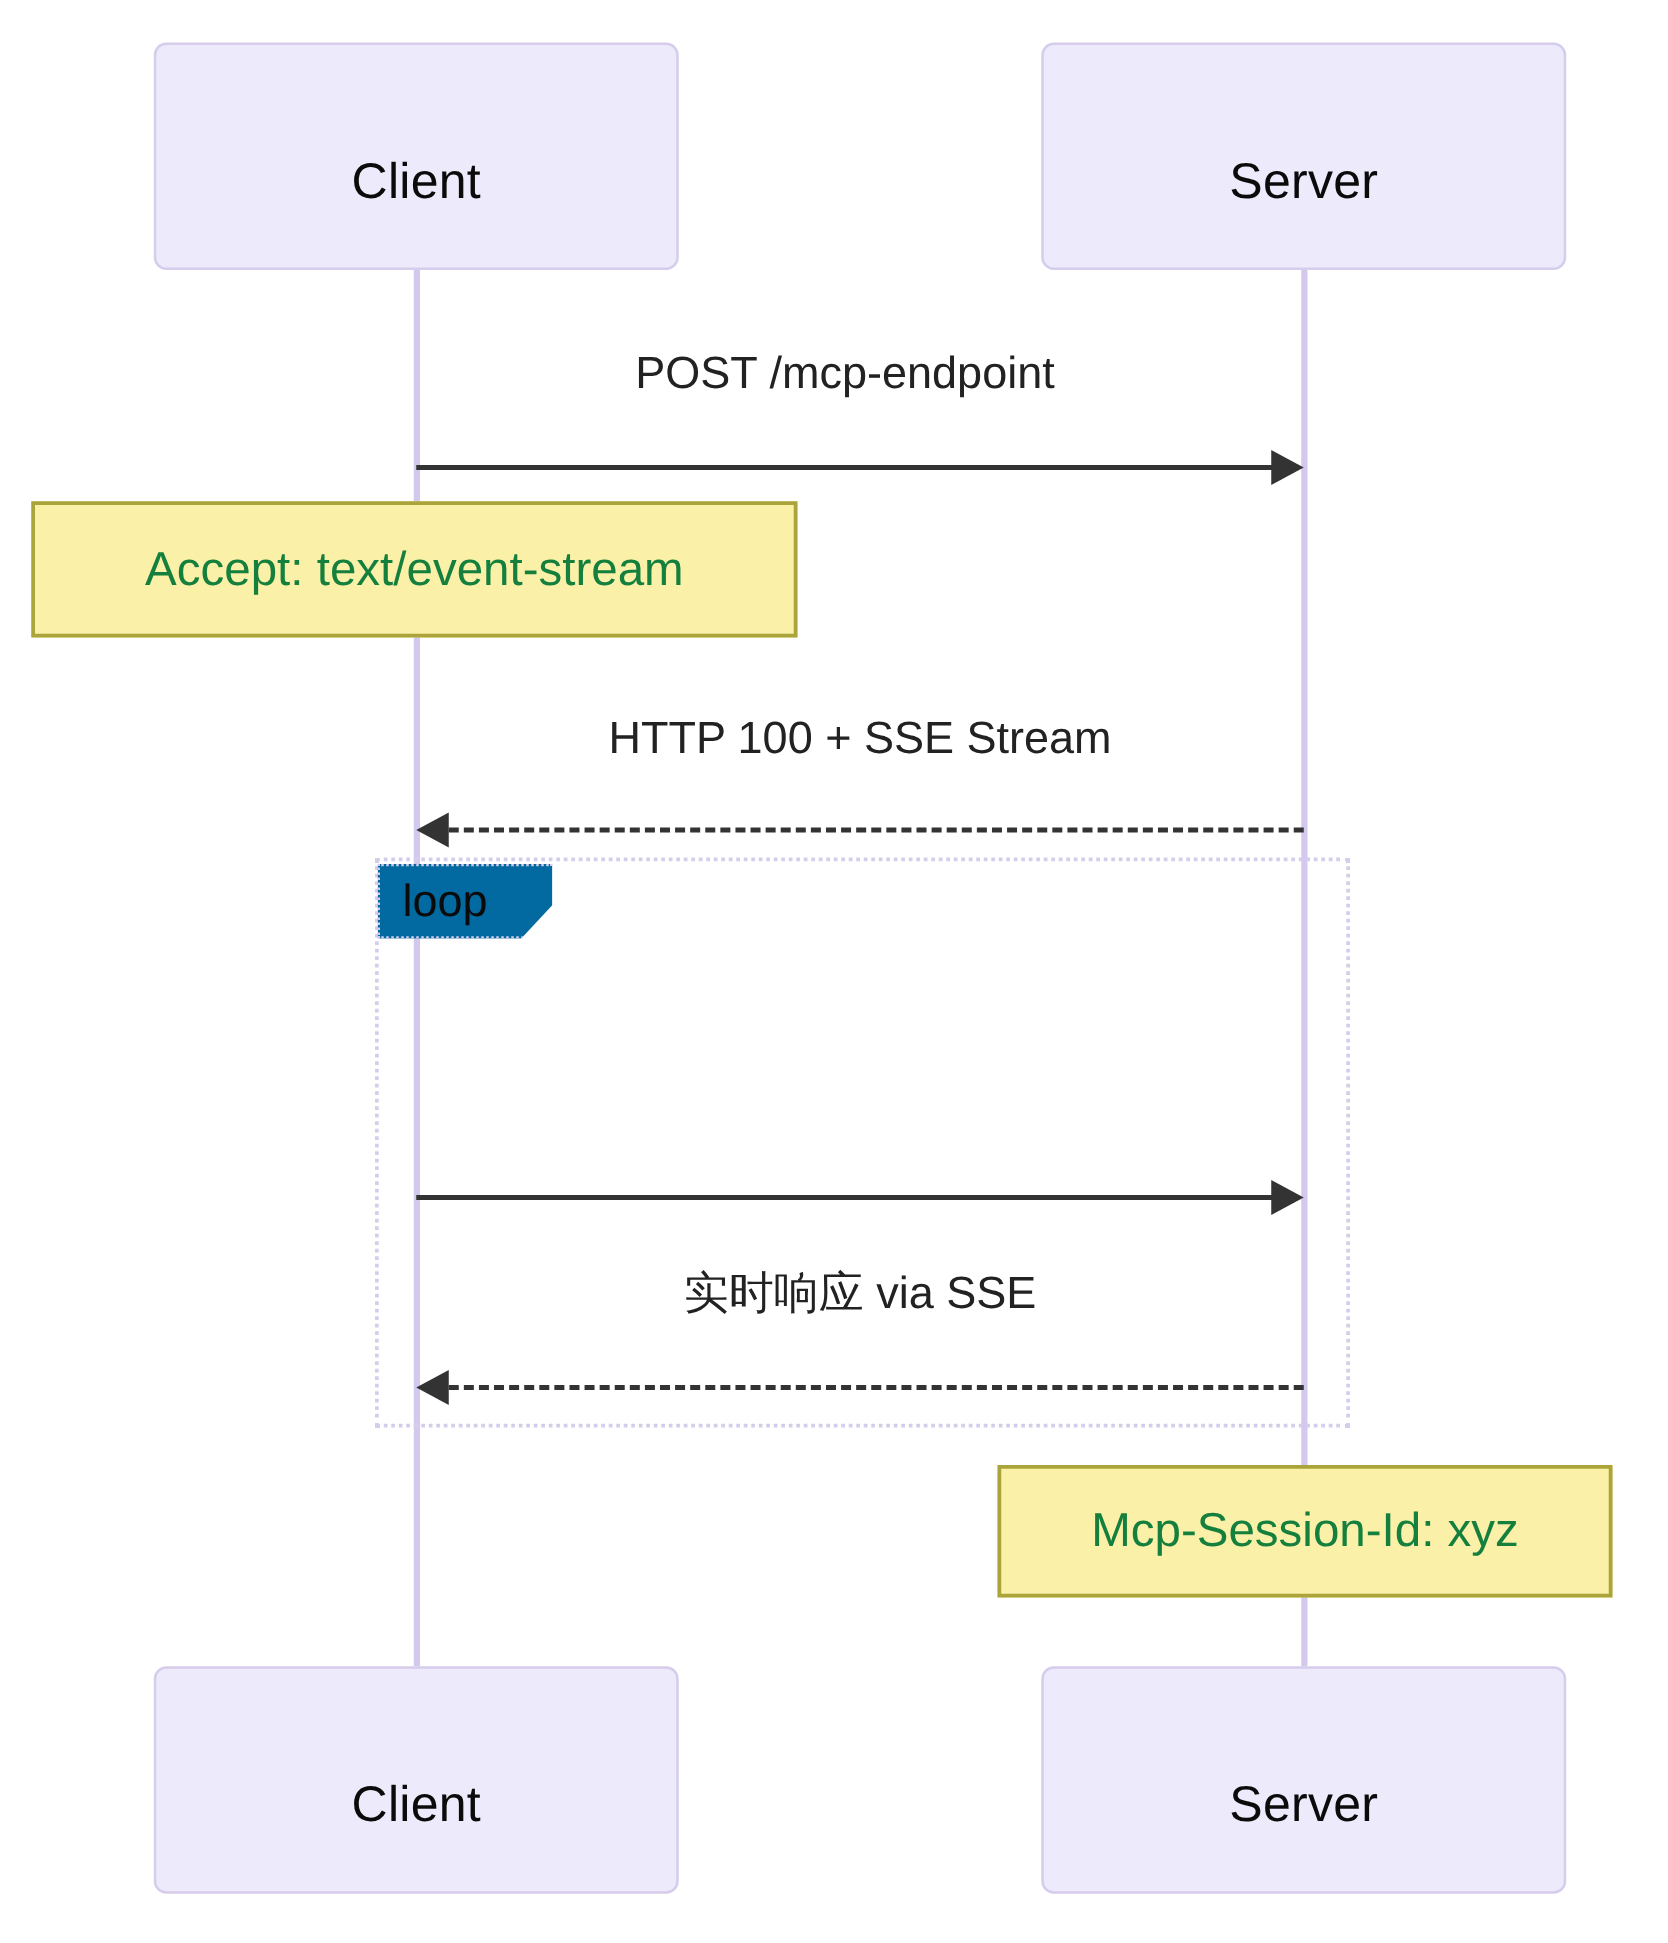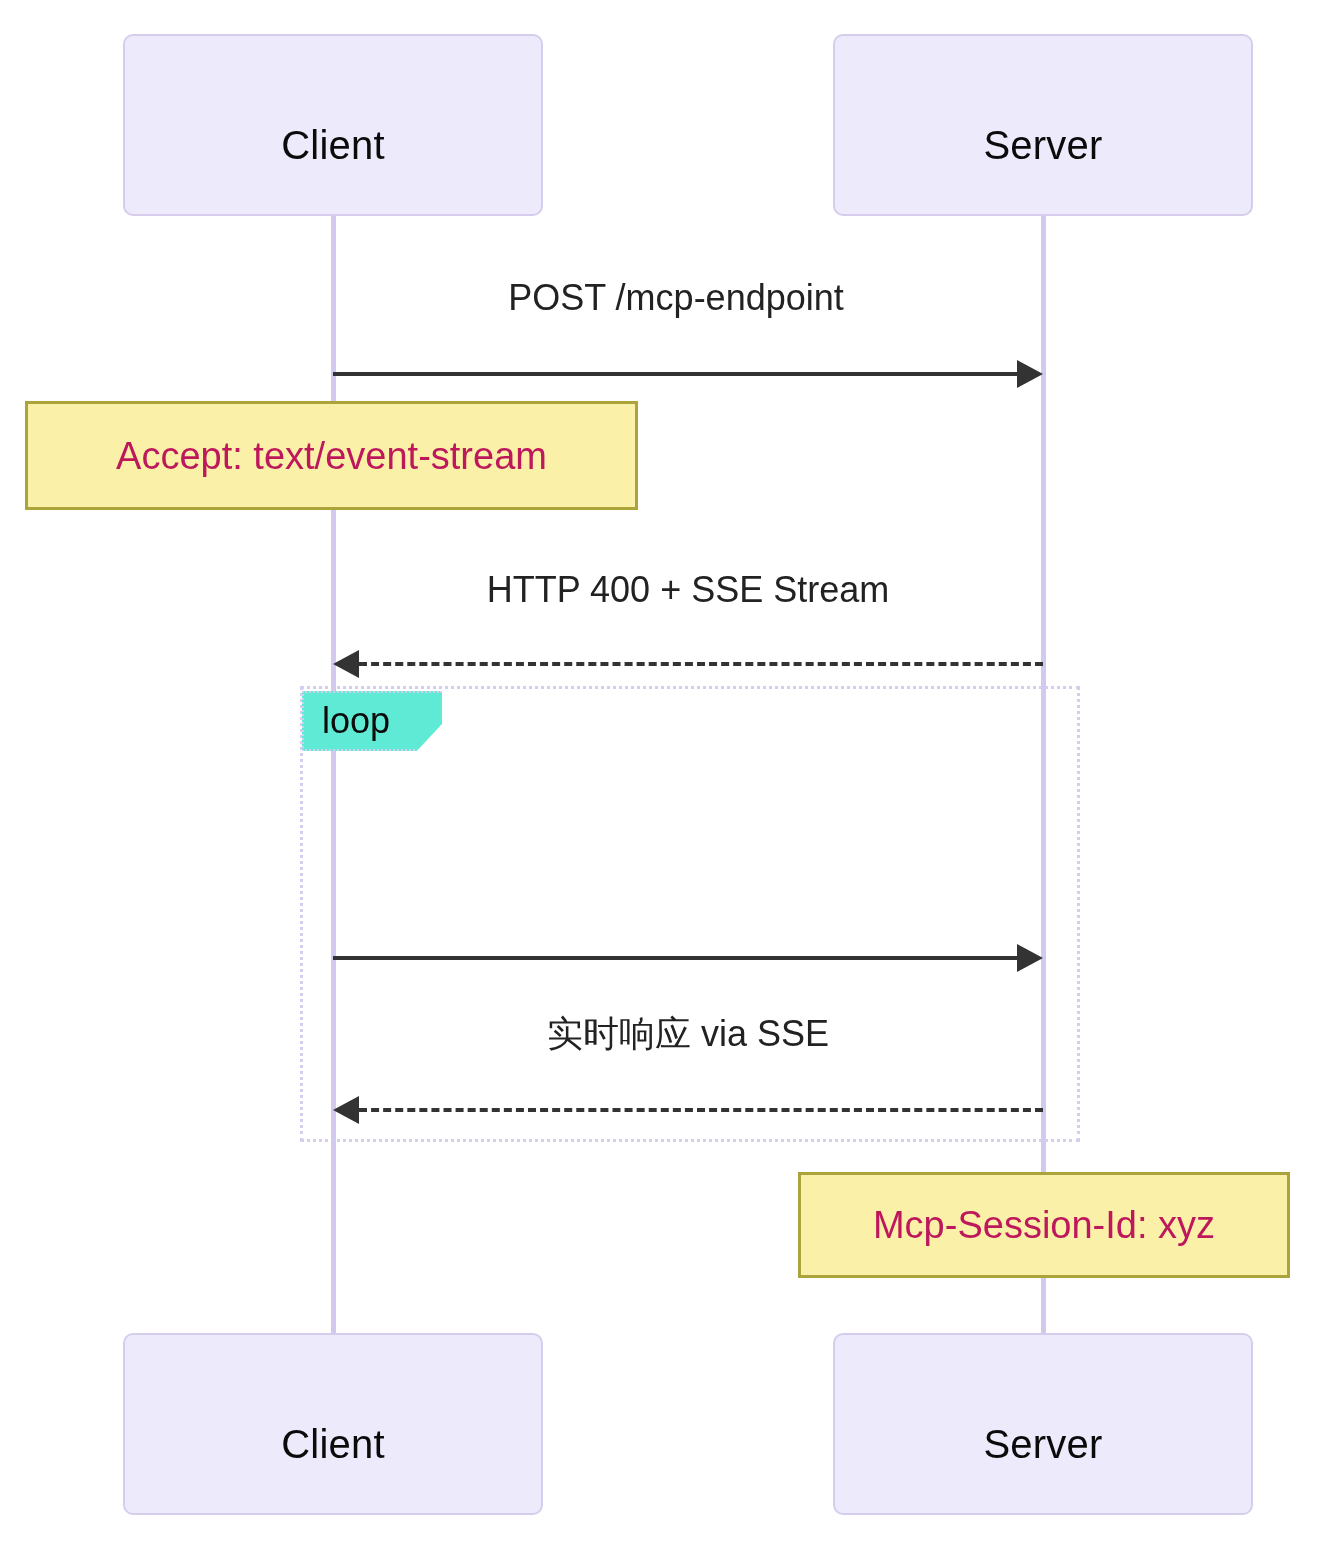--- a/index.html
+++ b/index.html
@@ -49,21 +49,21 @@
   .loop-frame {
     position: absolute;
     box-sizing: border-box;
     border: 3px dotted #D6CDEC;
     background: transparent;
     z-index: 2;
   }
   .loop-tag {
     position: absolute;
     box-sizing: border-box;
-    background: #5eead4;
+    background: #0369a1;
     border: 2px dotted #D6CDEC;
     border-right: none;
     display: flex;
     align-items: center;
     padding-left: 18px;
     -webkit-clip-path: polygon(0 0, 100% 0, 100% 55%, 82% 100%, 0 100%);
     clip-path: polygon(0 0, 100% 0, 100% 55%, 82% 100%, 0 100%);
     z-index: 6;
   }
   .loop-tag-text {
@@ -85,21 +85,21 @@
     box-sizing: border-box;
     background: #FAF0A8;
     border: 3px solid #AAA43B;
     display: flex;
     align-items: center;
     justify-content: center;
     z-index: 7;
   }
   .note-text {
     font-size: 38px;
-    color: #be185d;
+    color: #15803d;
     line-height: 1;
     white-space: nowrap;
   }
   
   .msg-label {
     position: absolute;
     font-size: 36px;
     color: #222222;
     text-align: center;
     line-height: 1;
@@ -149,21 +149,21 @@
   </div>
 
   <div class="msg-label" style="left:321px; top:280px; width:710px;">POST /mcp-endpoint</div>
   <div class="msg-line" style="left:333px; top:372px; width:692px;"></div>
   <div class="arrow-head right" style="left:1017px; top:360px;"></div>
 
   <div class="note" style="left:25px; top:401px; width:613px; height:109px;">
     <span class="note-text">Accept: text/event-stream</span>
   </div>
 
-  <div class="msg-label" style="left:333px; top:572px; width:710px;">HTTP 400 + SSE Stream</div>
+  <div class="msg-label" style="left:333px; top:572px; width:710px;">HTTP 100 + SSE Stream</div>
   <div class="msg-line dashed" style="left:359px; top:662px; width:684px;"></div>
   <div class="arrow-head left" style="left:333px; top:650px;"></div>
 
   <div class="loop-frame" style="left:300px; top:686px; width:780px; height:456px;"></div>
 
   <div class="loop-tag" style="left:302px; top:691px; width:140px; height:60px;">
     <span class="loop-tag-text">loop</span>
   </div>
 
 

